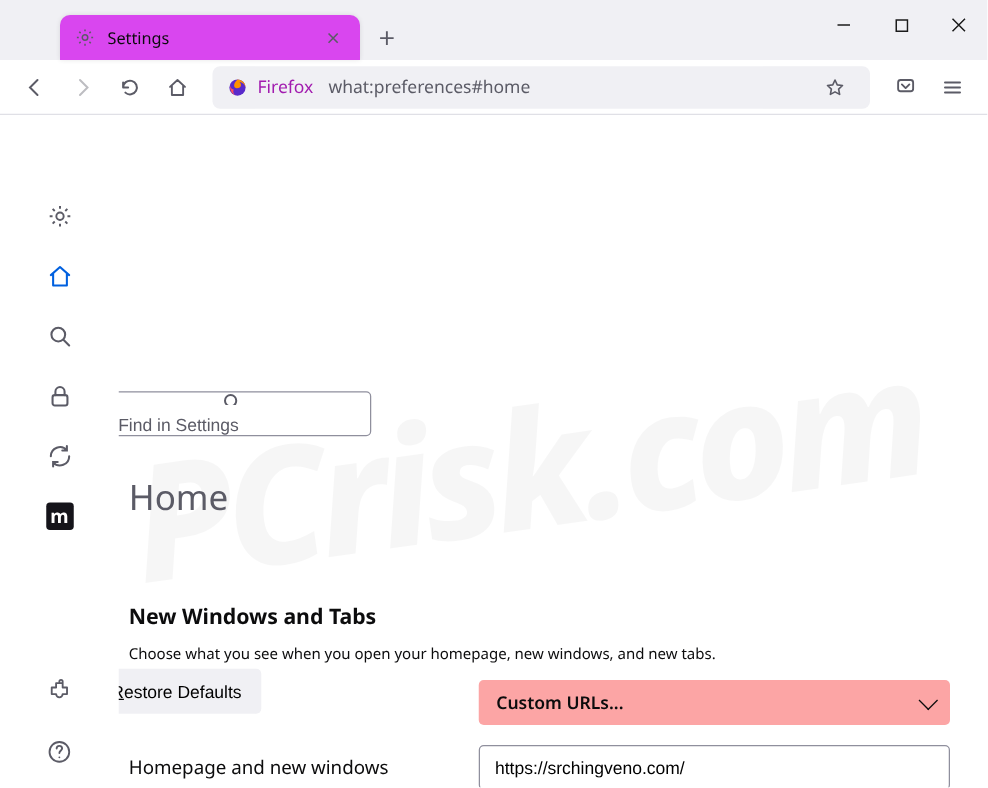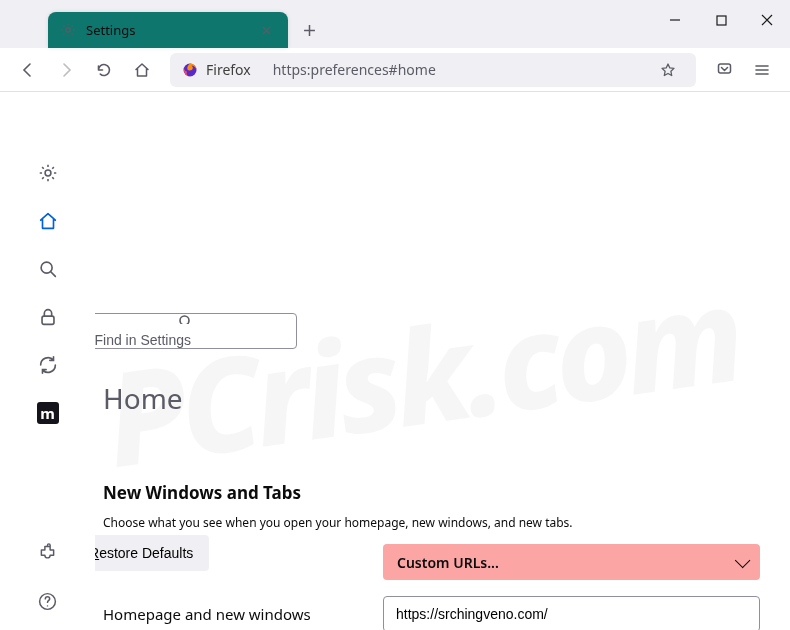--- a/index.html
+++ b/index.html
@@ -1,35 +1,35 @@
 <!DOCTYPE html>
 <html><head>
 <meta charset="utf-8">
 <style>
 * { box-sizing: border-box; margin: 0; padding: 0; }
 body { font-family: "Segoe UI", system-ui, -apple-system, sans-serif; font-size: 14px; color: #0c0c0d; background: #fff; width: 790px; height: 630px; overflow: hidden; position: relative; }
 svg { display: block; }
 
 
 .titlebar { height: 48px; background: #f0f0f4; display: flex; align-items: flex-end; padding-left: 48px; position: relative; }
-.tab { height: 36px; background: #0f766e; border-radius: 8px 8px 0 0; min-width: 240px; display: flex; align-items: center; padding: 0 12px; gap: 10px; margin-bottom: 0; box-shadow: 0 0 4px rgba(0,0,0,0.1); }
+.tab { height: 36px; background: #d946ef; border-radius: 8px 8px 0 0; min-width: 240px; display: flex; align-items: center; padding: 0 12px; gap: 10px; margin-bottom: 0; box-shadow: 0 0 4px rgba(0,0,0,0.1); }
 .tab-icon { width: 16px; height: 16px; color: #5b5b66; }
 .tab-label { flex: 1; font-size: 13px; }
 .tab-close { width: 20px; height: 20px; display:flex; align-items:center; justify-content:center; cursor:pointer; border-radius:4px; }
 .newtab { width: 30px; height: 30px; display:flex; align-items:center; justify-content:center; margin-left:6px; margin-bottom:3px; cursor:pointer; border-radius:4px; }
 .window-controls { position:absolute; right:0; top:0; height:48px; display:flex; }
 .wc { width:46px; height:40px; display:flex; align-items:center; justify-content:center; cursor:pointer; }
 
 
 .toolbar { height: 44px; display:flex; align-items:center; padding: 0 12px; gap: 6px; border-bottom: 1px solid #e0e0e6; }
 .tbtn { width:32px; height:32px; display:flex; align-items:center; justify-content:center; border-radius:4px; cursor:pointer; color:#5b5b66; }
 .tbtn.disabled { opacity:0.4; cursor:default; }
 .urlbar { flex:1; height:34px; background:#f0f0f4; border-radius:6px; display:flex; align-items:center; padding: 0 12px; gap:8px; margin: 0 6px; }
 .urlbar-icon { width:16px; height:16px; }
-.url-label { color:#404040; font-size:14px; margin-right:14px; }
+.url-label { color:#a21caf; font-size:14px; margin-right:4px; }
 .url-text { color:#5b5b66; font-size:14px; }
 .star { margin-left:auto; }
 
 
 .content { display:flex; height: calc(630px - 48px - 44px); }
 .sidebar { width: 95px; padding-top: 70px; display:flex; flex-direction:column; align-items:center; gap:26px; }
 .sicon { width:22px; height:22px; color:#5b5b66; cursor:pointer; display:flex; align-items:center; justify-content:center; }
 .sicon.active { color:#0060df; }
 .sicon.mozilla { width:22px; height:22px; background:#15141a; color:#fff; border-radius:3px; font-weight:bold; font-size:15px; display:flex; align-items:center; justify-content:center; }
 .sidebar-spacer { flex:1; }
@@ -125,21 +125,21 @@
     </div>
   <div class="urlbar">
     <span class="urlbar-icon">
       <svg viewBox="0 0 16 16" width="16" height="16">
           <circle cx="8" cy="8" r="6.5" fill="#592acb"></circle>
           <path d="M8 1.5c3.6 0 6.5 2.9 6.5 6.5 0 0-1-4.5-5-4.5 2 1.5 2 5-2 5C5 8.5 4 5 8 1.5z" fill="#ff9100"></path>
           <path d="M2 6c-.5 4 2 8.5 6 8.5-3 0-4-3-3-5-2 0-3-2-3-3.5z" fill="#ff4f5e"></path>
         </svg>
     </span>
     <span class="url-label">Firefox</span>
-    <span class="url-text">https:preferences#home</span>
+    <span class="url-text">what:preferences#home</span>
     <span class="tbtn star">
         <svg width="16" height="16" fill="none" stroke="#5b5b66" stroke-width="1.3" stroke-linejoin="round">
           <path d="M8 2l1.8 3.9 4.2.5-3.1 2.9.8 4.2L8 11.5l-3.7 2 .8-4.2L2 6.4l4.2-.5z"></path>
         </svg>
       </span>
   </div>
   <div class="tbtn">
       <svg width="17" height="17" fill="none" stroke="currentColor" stroke-width="1.5" stroke-linecap="round" stroke-linejoin="round">
         <rect x="2.5" y="3" width="12" height="9" rx="2"></rect>
         <path d="M5.5 6.5L8.5 9.5l3-3"></path>

